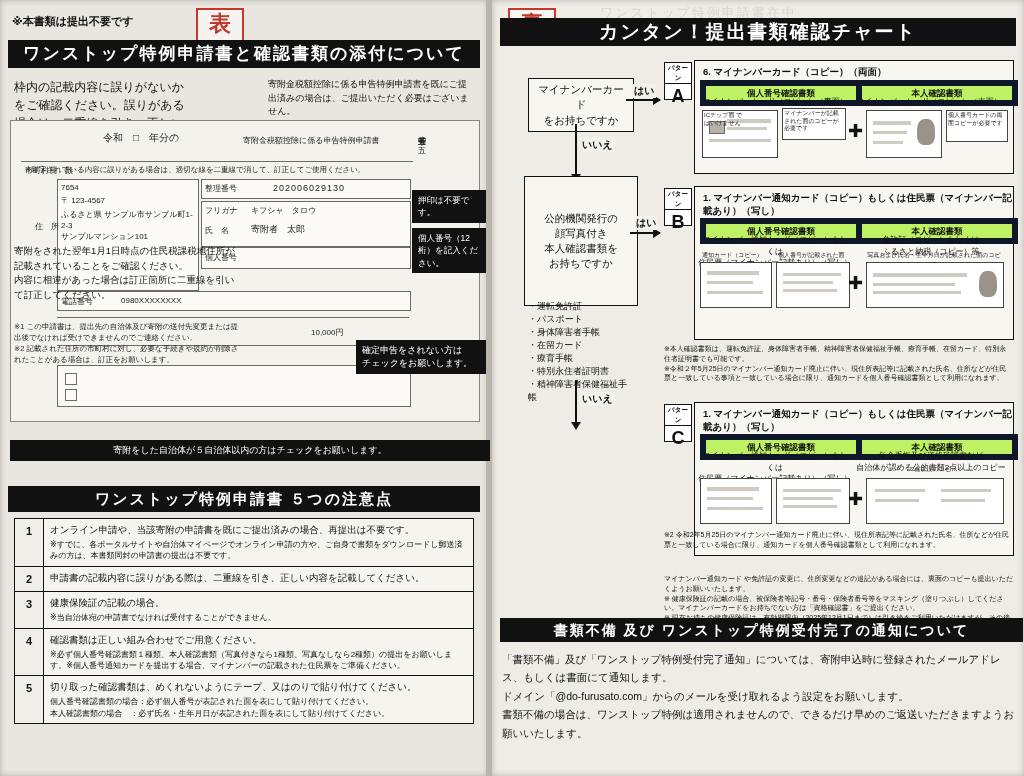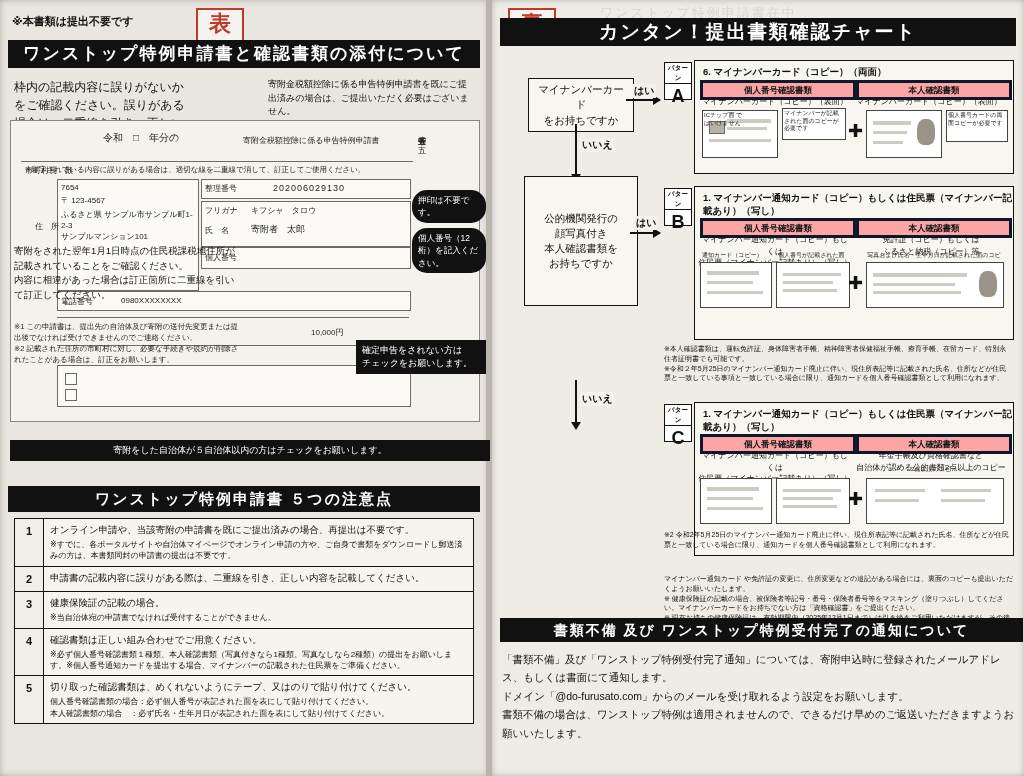--- a/index.html
+++ b/index.html
@@ -45,21 +45,21 @@
     position:absolute;left:10px;top:120px;width:468px;height:300px;
     background:#f4f2ec;border:1px solid #8a857d;
   }
   .form-line{position:absolute;font-size:8px;color:#222;}
   .form-rule{position:absolute;background:#6f6a62;}
   .tinybox{position:absolute;border:1px solid #6f6a62;background:#fbfaf6;}
   .callout{
     position:absolute;background:#111;color:#fff;font-size:9px;line-height:1.45;
     padding:4px 6px;
   }
-  .callout.small{font-size:8.5px;border-radius:15px;}
+  .callout.small{font-size:8.5px;}
 
   .l-body{position:absolute;left:14px;top:244px;width:230px;font-size:9.5px;line-height:1.55;}
   .l-fine{position:absolute;left:14px;top:322px;width:230px;font-size:7.5px;line-height:1.45;color:#222;}
 
   
   .l-five-title{position:absolute;left:8px;top:486px;width:472px;height:26px;font-size:15px;line-height:26px;}
   .tbl{position:absolute;left:14px;top:518px;width:460px;border:1px solid #111;border-collapse:collapse;background:#f6f4ef;}
   .tbl td{border:1px solid #111;padding:4px 6px;font-size:9.5px;line-height:1.5;vertical-align:top;}
   .tbl td.num{width:16px;text-align:center;font-weight:bold;font-size:11px;background:#f0eee8;}
   .sub{font-size:8px;line-height:1.4;display:block;margin-top:2px;}
@@ -82,21 +82,21 @@
   .pat{
     position:absolute;border:1.5px solid #111;background:#fff;
     width:26px;text-align:center;font-weight:bold;
   }
   .pat .pl{display:block;font-size:6.5px;border-bottom:1px solid #111;line-height:10px;}
   .pat .pc{display:block;font-size:18px;line-height:24px;}
 
   .panel{position:absolute;border:1.5px solid #111;background:#f8f6f1;}
   .panel-head{font-size:9.5px;font-weight:bold;padding:3px 5px;line-height:1.4;}
   .colhead{
-    position:absolute;border:3px solid #0f172a;background:#fca5a5;text-align:center;
+    position:absolute;border:6px solid #0f172a;background:#bef264;text-align:center;
     font-size:8.5px;font-weight:bold;line-height:14px;height:14px;
   }
   .cardbox{position:absolute;border:1px solid #444;background:#fff;}
   .plus{position:absolute;font-size:18px;font-weight:bold;line-height:1;}
   .minitxt{position:absolute;font-size:6px;line-height:1.25;color:#222;}
   .footnote{position:absolute;font-size:7px;line-height:1.4;color:#111;}
 
   .r-bottom-title{position:absolute;left:500px;top:618px;width:523px;height:24px;font-size:14px;line-height:24px;}
   .r-bottom-body{position:absolute;left:502px;top:650px;width:514px;font-size:10.5px;line-height:1.75;}
 
@@ -259,20 +259,27 @@
   </div>
   <div class="cardbox" style="left:946px;top:110px;width:60px;height:30px;"></div>
   <div class="minitxt" style="left:948px;top:112px;width:56px;">個人番号カードの両面コピーが必要です</div>
 
   <div class="decision" style="left:524px;top:176px;width:104px;height:120px;flex-direction:column;text-align:center;">
     <span style="white-space:pre-line;font-size:10.5px;">公的機関発行の
 顔写真付き
 本人確認書類を
 お持ちですか</span>
   </div>
+  <div class="r-lbl" style="left:528px;top:300px;width:100px;font-size:9px;white-space:pre-line;">・運転免許証
+・パスポート
+・身体障害者手帳
+・在留カード
+・療育手帳
+・特別永住者証明書
+・精神障害者保健福祉手帳</div>
   <div class="arrow-h" style="left:630px;top:232px;width:30px;"></div>
   <div class="yn" style="left:634px;top:216px;">はい</div>
   <div class="arrow-v" style="left:575px;top:380px;height:42px;"></div>
   <div class="yn" style="left:580px;top:392px;">いいえ</div>
 
   <div class="pat" style="left:664px;top:188px;height:36px;">
     <span class="pl">パターン</span>
     <span class="pc">B</span>
   </div>
   <div class="panel" style="left:694px;top:186px;width:318px;height:152px;"></div>

